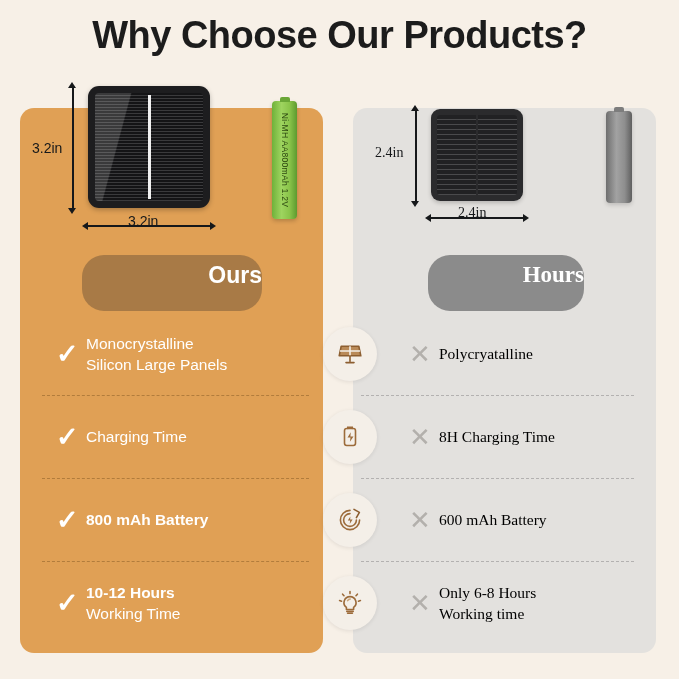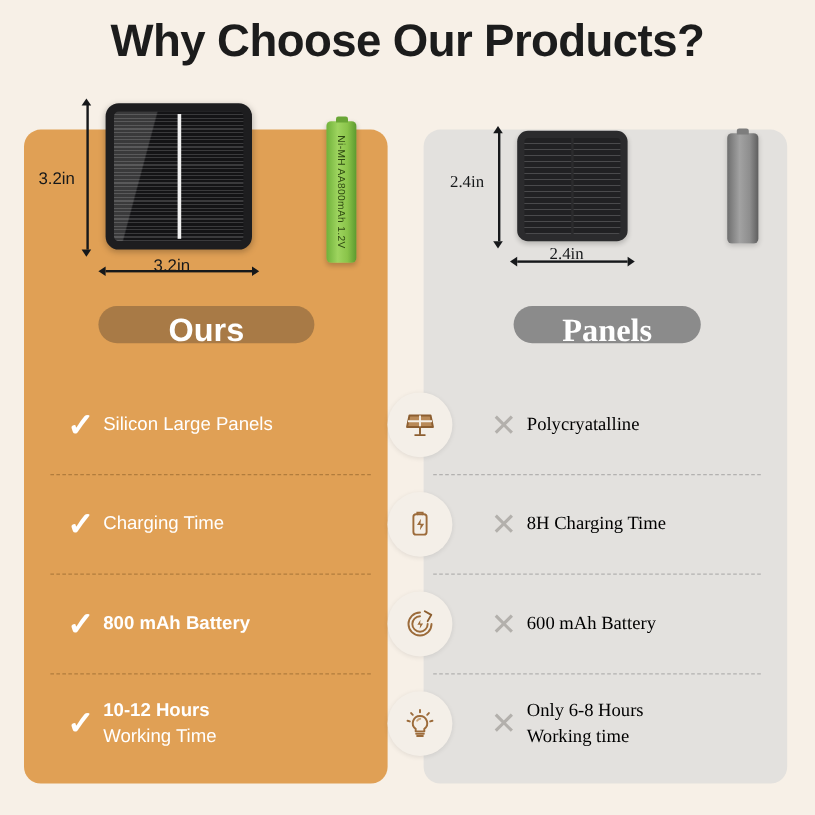--- a/index.html
+++ b/index.html
@@ -205,26 +205,26 @@
   }
   .arrow-up    { border-left: 4px solid transparent; border-right: 4px solid transparent; border-bottom: 6px solid #16181a; }
   .arrow-down  { border-left: 4px solid transparent; border-right: 4px solid transparent; border-top: 6px solid #16181a; }
   .arrow-left  { border-top: 4px solid transparent; border-bottom: 4px solid transparent; border-right: 6px solid #16181a; }
   .arrow-right { border-top: 4px solid transparent; border-bottom: 4px solid transparent; border-left: 6px solid #16181a; }
 
   
   .pill {
     position: absolute;
     top: 147px;
-    height: 31px;
+    height: 56px;
     line-height: 40px;
     border-radius: 22px;
-    text-align: center;
+    text-align: right;
     color: #ffffff;
-    font-size: 27px;
+    font-size: 23px;
     font-weight: bold;
   }
   .pill-ours   { left: 62px;  width: 180px; background: #a87a46; }
   .pill-others { left: 75px;  width: 156px; background: #8b8b8b; }
 
   
   .features {
     position: absolute;
     top: 205px;
     left: 0;
@@ -330,20 +330,21 @@
       <div class="dim-label ours-hlabel">3.2in</div>
     </div>
 
     <div class="pill pill-ours">Ours</div>
 
     <div class="features">
 
       <div class="frow frow-sep">
         <div class="mark mark-check">✓</div>
         <div class="ftext">
+          <div>Monocrystalline</div>
           <div>Silicon Large Panels</div>
         </div>
       </div>
 
       <div class="frow frow-sep">
         <div class="mark mark-check">✓</div>
         <div class="ftext">
           <div>Charging Time</div>
         </div>
       </div>
@@ -384,21 +385,21 @@
       <div class="arrow arrow-up" style="left:58px; top:-3px;"></div>
       <div class="arrow arrow-down" style="left:58px; top:93px;"></div>
       <div class="dim-label others-vlabel">2.4in</div>
 
       <div class="dim-line others-hline"></div>
       <div class="arrow arrow-left" style="left:72px; top:106px;"></div>
       <div class="arrow arrow-right" style="left:170px; top:106px;"></div>
       <div class="dim-label others-hlabel">2.4in</div>
     </div>
 
-    <div class="pill pill-others">Panels</div>
+    <div class="pill pill-others">Hours</div>
 
     <div class="features">
 
       <div class="frow frow-sep">
         <div class="mark mark-x">✕</div>
         <div class="ftext">
           <div>Polycryatalline</div>
         </div>
       </div>
 

